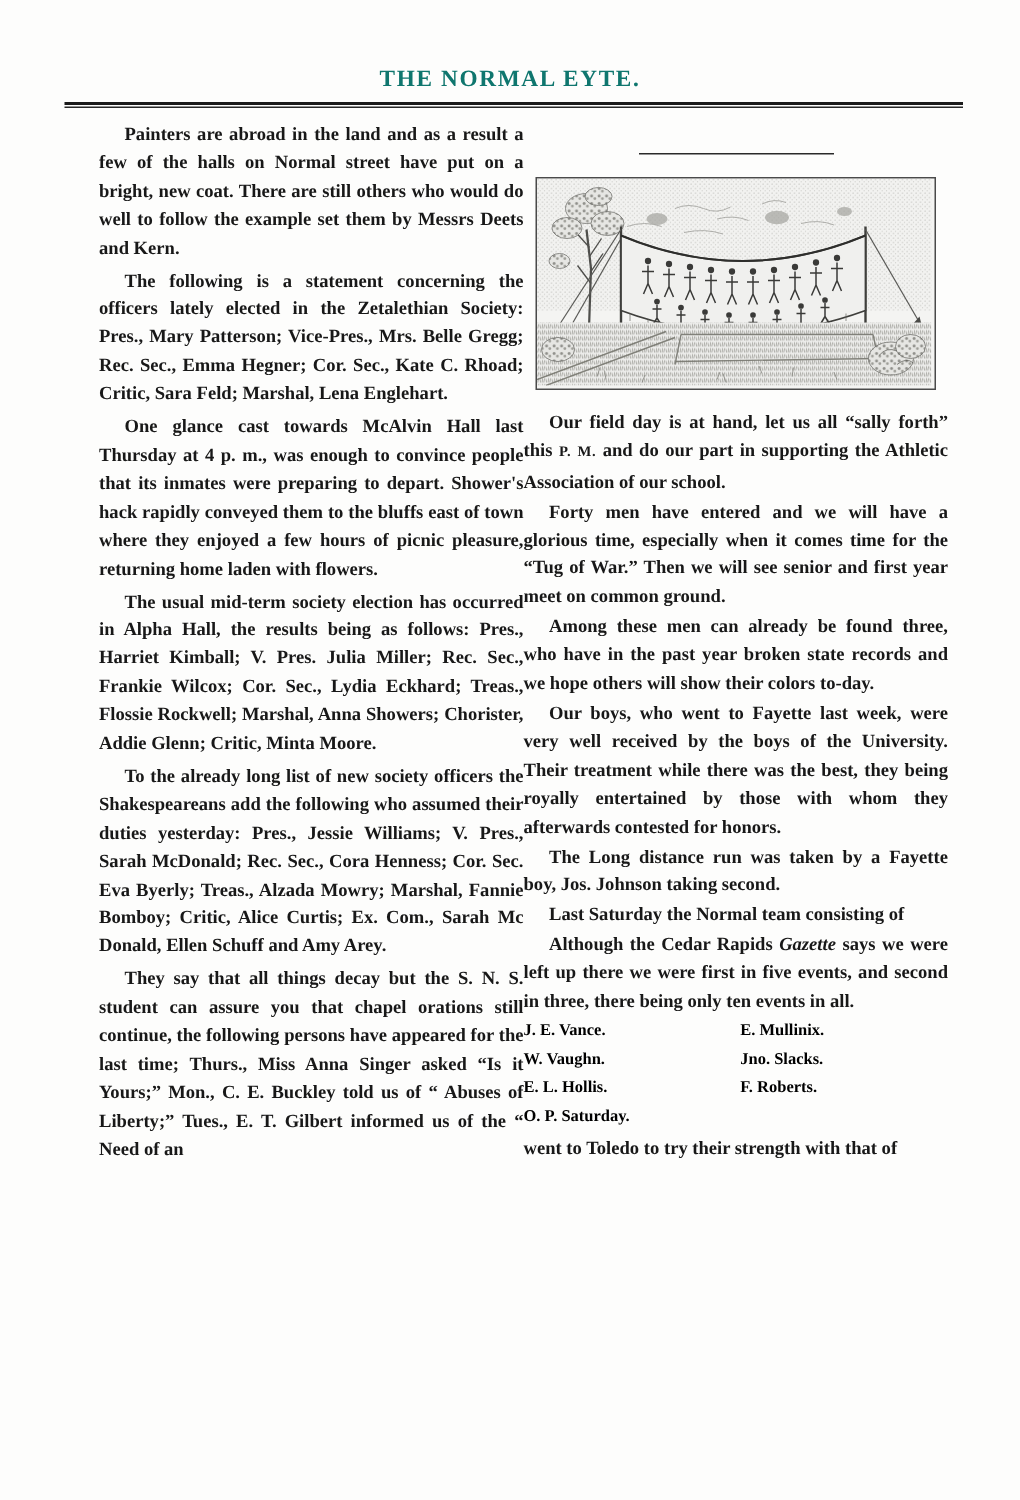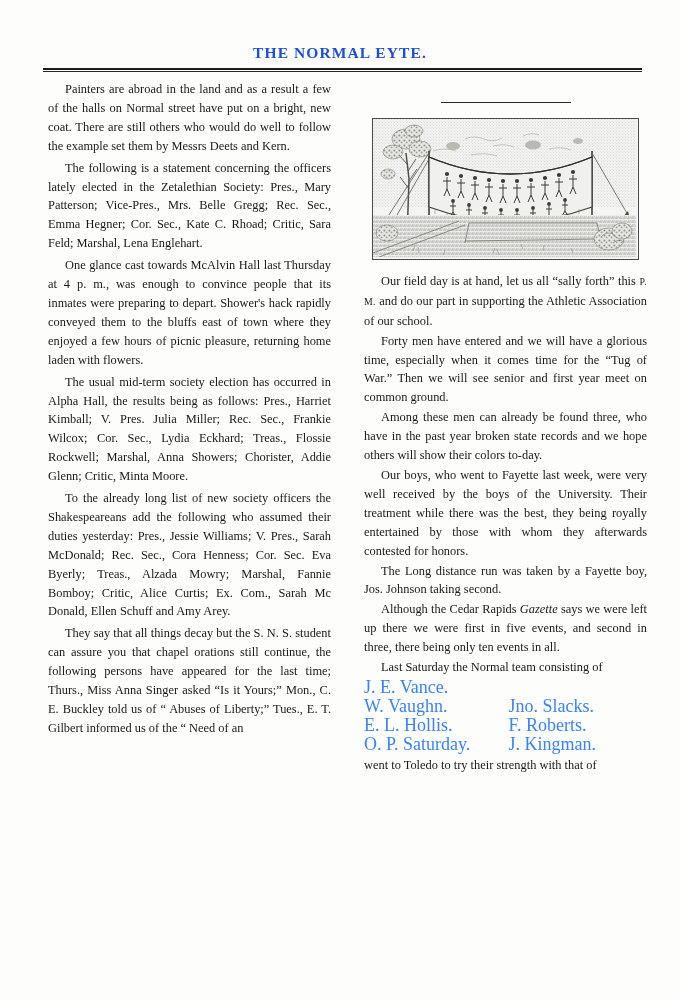--- a/index.html
+++ b/index.html
@@ -31,21 +31,21 @@
     left: 0;
     top: 44px;
     width: 680px;
     text-align: center;
   }
   .masthead-title {
     font-family: "Liberation Serif", "DejaVu Serif", serif;
     font-weight: bold;
     font-size: 15.5px;
     letter-spacing: 1.1px;
-    color: #1d4ed8;
+    color: #0f766e;
   }
 
   .rule-double {
     position: absolute;
     left: 43px;
     top: 68px;
     width: 599px;
     height: 4px;
   }
   .rule-double .thick {
@@ -59,26 +59,27 @@
     position: absolute;
     left: 0; top: 3px;
     width: 100%;
     height: 1px;
     background: #262626;
   }
 
   
   .columns {
     position: absolute;
-    left: 48px;
+    left: 33px;
     top: 80px;
     width: 599px;
     height: 900px;
     display: flex;
-    justify-content: space-between;
+    justify-content: flex-end;
+    font-weight: bold;
   }
   .col {
     width: 283px;
     font-size: 12.4px;
     line-height: 18.9px;
     text-align: justify;
     text-justify: inter-word;
     color: #181818;
   }
   .col p {
@@ -123,22 +124,22 @@
   .roster {
     width: 100%;
     margin: 0 0 2px 0;
   }
   .roster-row {
     display: flex;
     line-height: 18.9px;
   }
   .roster-cell {
     width: 50%;
-    font-size: 18px;
-    color: #3b82f6;
+    font-size: 11px;
+    color: #000000;
     white-space: nowrap;
   }
   .roster-cell.right { padding-left: 6px; }
 
   .small-caps {
     font-size: 9.8px;
     letter-spacing: .4px;
     text-transform: uppercase;
   }
   em.gazette { font-style: italic; }
@@ -327,39 +328,39 @@
 
       <p class="tight">
         <span>Our field day is at hand, let us all “sally forth” this </span><span class="small-caps">p. m.</span><span> and do our part in supporting the Athletic Association of our school.</span>
       </p>
 
       <p class="tight">Forty men have entered and we will have a glorious time, especially when it comes time for the “Tug of War.” Then we will see senior and first year meet on common ground.</p>
       <p class="tight">Among these men can already be found three, who have in the past year broken state records and we hope others will show their colors to-day.</p>
       <p class="tight">Our boys, who went to Fayette last week, were very well received by the boys of the University. Their treatment while there was the best, they being royally entertained by those with whom they afterwards contested for honors.</p>
       <p class="tight">The Long distance run was taken by a Fayette boy, Jos. Johnson taking second.</p>
 
+      <p class="tight">Last Saturday the Normal team consisting of</p>
+
       <p class="tight"><span>Although the Cedar Rapids </span><em class="gazette">Gazette</em><span> says we were left up there we were first in five events, and second in three, there being only ten events in all.</span></p>
-
-      <p class="tight">Last Saturday the Normal team consisting of</p>
 
       <div class="roster">
         <div class="roster-row">
           <span class="roster-cell">J. E. Vance.</span>
+          <span class="roster-cell right">E. Mullinix.</span>
         </div>
         <div class="roster-row">
           <span class="roster-cell">W. Vaughn.</span>
           <span class="roster-cell right">Jno. Slacks.</span>
         </div>
         <div class="roster-row">
           <span class="roster-cell">E. L. Hollis.</span>
           <span class="roster-cell right">F. Roberts.</span>
         </div>
         <div class="roster-row">
           <span class="roster-cell">O. P. Saturday.</span>
-          <span class="roster-cell right">J. Kingman.</span>
         </div>
       </div>
 
       <p style="text-indent:0">went to Toledo to try their strength with that of</p>
 
     </div>
   </div>
 </div>
 
 </body></html>

